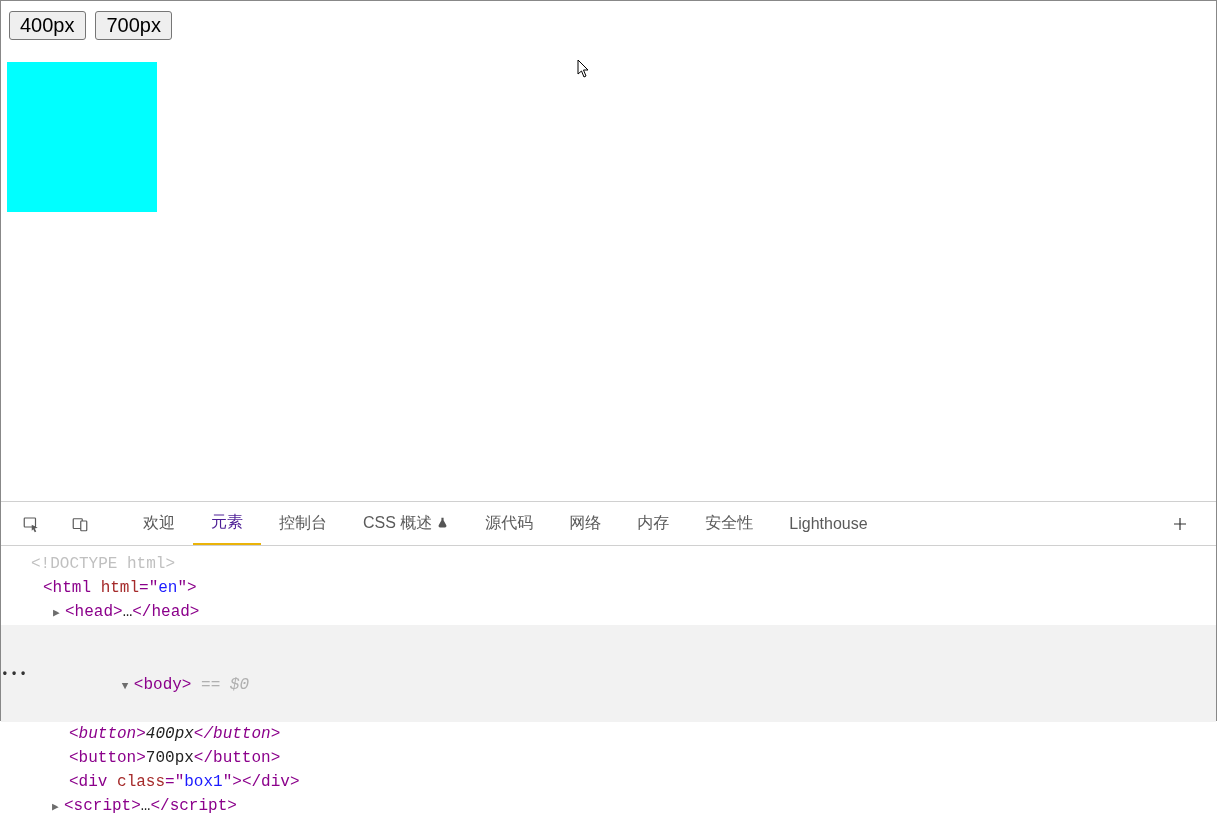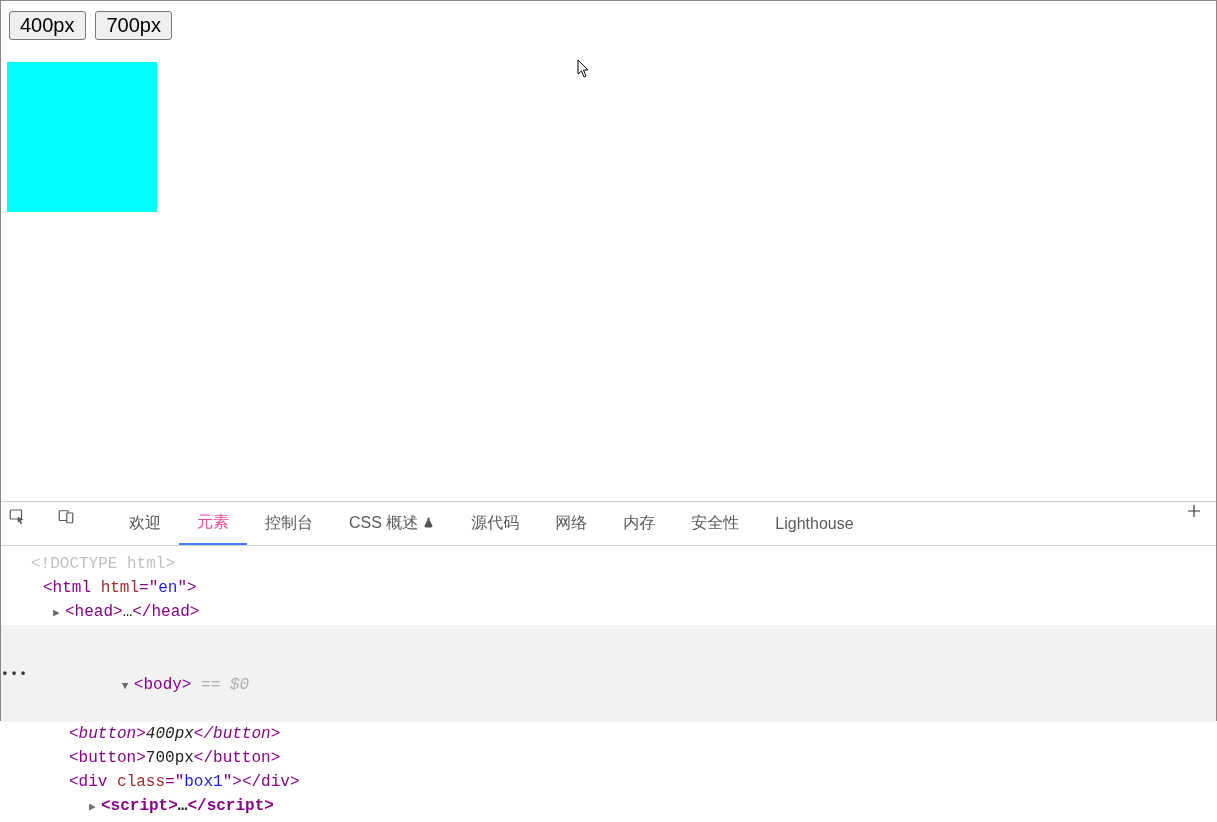--- a/index.html
+++ b/index.html
@@ -56,24 +56,24 @@
   .devtools {
     flex: 1 1 auto;
     display: flex;
     flex-direction: column;
     border-top: 1px solid #d0d0d0;
     font-family: "Segoe UI", "Microsoft YaHei", Arial, sans-serif;
   }
   .dt-toolbar {
     height: 44px;
     display: flex;
-    align-items: flex-start;
+    align-items: center;
     gap: 21px;
     border-bottom: 1px solid #d0d0d0;
-    padding: 0 2px;
+    padding: 0 16px;
     color: #5a5a5a;
     font-size: 16px;
     position: relative;
   }
   .dt-icon {
     width: 28px;
     height: 28px;
     display: flex;
     align-items: center;
     justify-content: center;
@@ -91,22 +91,22 @@
   .tab {
     padding: 0 18px;
     height: 100%;
     display: flex;
     align-items: center;
     cursor: pointer;
     color: #5a5a5a;
     white-space: nowrap;
   }
   .tab.active {
-    color: #ec4899;
-    border-bottom: 2px solid #3b82f6;
+    color: #4c1d95;
+    border-bottom: 2px solid #eab308;
   }
   .tab-flask {
     margin-left: 4px;
     font-size: 13px;
     color: #555;
   }
   .plus-tab {
     width: 40px;
     display:flex;
     align-items:center;
@@ -240,19 +240,19 @@
         <span class="sel-dots">•••</span>
         <span class="caret">▼</span><span class="tk-punc">&lt;</span><span class="tk-tag">body</span><span class="tk-punc">&gt;</span><span class="tk-annot"> == $0</span>
       </div>
 
       <div class="row" style="padding-left:68px;font-style:italic;"><span class="tk-punc">&lt;</span><span class="tk-tag">button</span><span class="tk-punc">&gt;</span><span class="tk-text">400px</span><span class="tk-punc">&lt;/</span><span class="tk-tag">button</span><span class="tk-punc">&gt;</span></div>
 
       <div class="row" style="padding-left:68px;"><span class="tk-punc">&lt;</span><span class="tk-tag">button</span><span class="tk-punc">&gt;</span><span class="tk-text">700px</span><span class="tk-punc">&lt;/</span><span class="tk-tag">button</span><span class="tk-punc">&gt;</span></div>
 
       <div class="row" style="padding-left:68px;"><span class="tk-punc">&lt;</span><span class="tk-tag">div</span><span> </span><span class="tk-attr">class</span><span class="tk-punc">="</span><span class="tk-val">box1</span><span class="tk-punc">"</span><span class="tk-punc">&gt;</span><span class="tk-punc">&lt;/</span><span class="tk-tag">div</span><span class="tk-punc">&gt;</span></div>
 
-      <div class="row" style="padding-left:88px;font-weight:bold;"><span class="caret">▶</span><span class="tk-punc">&lt;</span><span class="tk-tag">script</span><span class="tk-punc">&gt;</span><span class="tk-ellips">…</span><span class="tk-punc">&lt;/</span><span class="tk-tag">script</span><span class="tk-punc">&gt;</span></div>
+      <div class="row" style="padding-left:51px;"><span class="caret">▶</span><span class="tk-punc">&lt;</span><span class="tk-tag">script</span><span class="tk-punc">&gt;</span><span class="tk-ellips">…</span><span class="tk-punc">&lt;/</span><span class="tk-tag">script</span><span class="tk-punc">&gt;</span></div>
 
       <div class="row" style="padding-left:52px;"></div>
 
     </div>
   </div>
 </div>
 
 </body></html>

